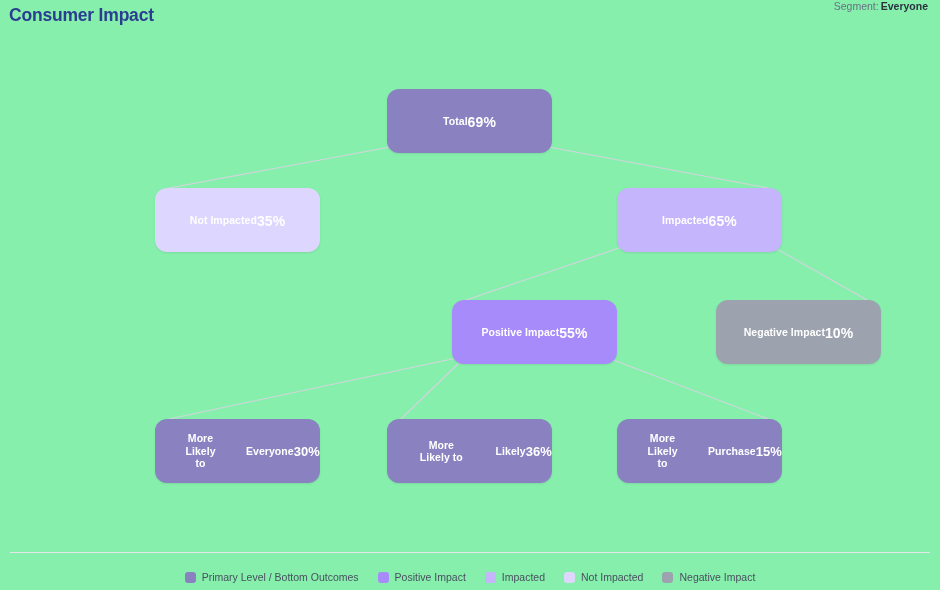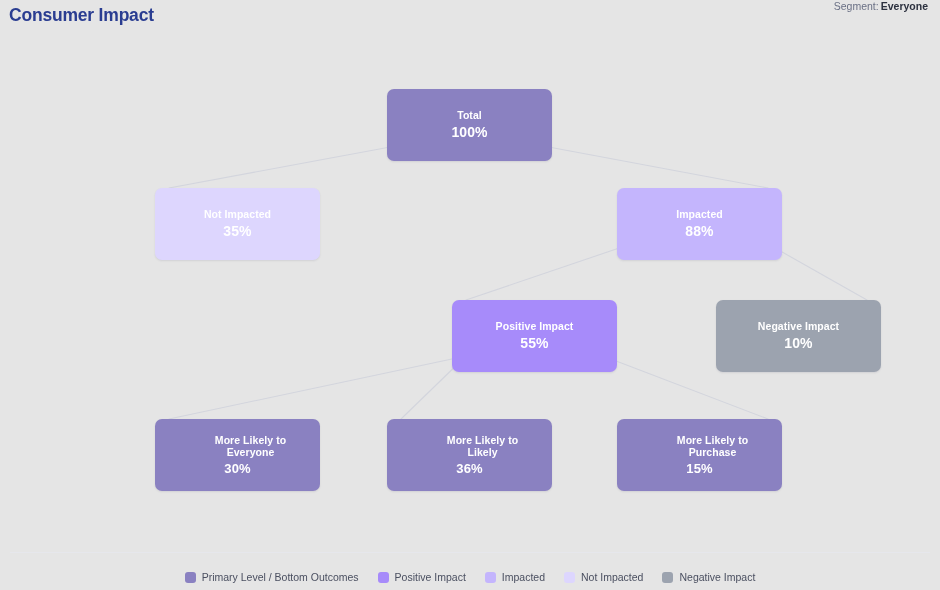--- a/index.html
+++ b/index.html
@@ -13,21 +13,21 @@
     font-family: "Liberation Sans", sans-serif;
     -webkit-font-smoothing: antialiased;
     overflow: hidden;
     position: relative;
   }
 
   #page {
     position: relative;
     width: 940px;
     height: 590px;
-    background: #e5e5e5;
+    background: #86efac;
   }
 
   
   #header {
     position: absolute;
     left: 0;
     top: 0;
     width: 940px;
     height: 34px;
   }
@@ -65,25 +65,25 @@
     left: 0;
     top: 0;
     width: 940px;
     height: 545px;
     pointer-events: none;
   }
 
   .node {
     position: absolute;
     width: 165px;
-    height: 72px;
-    border-radius: 7px;
+    height: 64px;
+    border-radius: 12px;
     box-sizing: border-box;
     display: flex;
-    flex-direction: column;
+    flex-direction: row;
     align-items: center;
     justify-content: center;
     color: #ffffff;
     box-shadow: 0 1px 2px rgba(40,40,70,0.10);
   }
   .node-label {
     font-size: 10.5px;
     font-weight: bold;
     line-height: 13px;
     text-align: center;
@@ -170,31 +170,31 @@
           <line x1="631" y1="244" x2="466" y2="300"></line>
           <line x1="768" y1="244" x2="867" y2="300"></line>
           <line x1="466" y1="356" x2="169" y2="419"></line>
           <line x1="466" y1="356" x2="401" y2="419"></line>
           <line x1="603" y1="356" x2="768" y2="419"></line>
         </g>
     </svg>
 
     <div class="node" id="node-total" style="background: rgb(138, 129, 193);">
       <div class="node-label">Total</div>
-      <div class="node-value">100%</div>
+      <div class="node-value">69%</div>
     </div>
 
     <div class="node" id="node-not-impacted" style="background: rgb(221, 214, 254);">
       <div class="node-label">Not Impacted</div>
       <div class="node-value">35%</div>
     </div>
 
     <div class="node" id="node-impacted" style="background: rgb(196, 181, 253);">
       <div class="node-label">Impacted</div>
-      <div class="node-value">88%</div>
+      <div class="node-value">65%</div>
     </div>
 
     <div class="node" id="node-positive" style="background: rgb(167, 139, 250);">
       <div class="node-label">Positive Impact</div>
       <div class="node-value">55%</div>
     </div>
 
     <div class="node" id="node-negative" style="background: rgb(156, 163, 175);">
       <div class="node-label">Negative Impact</div>
       <div class="node-value">10%</div>

